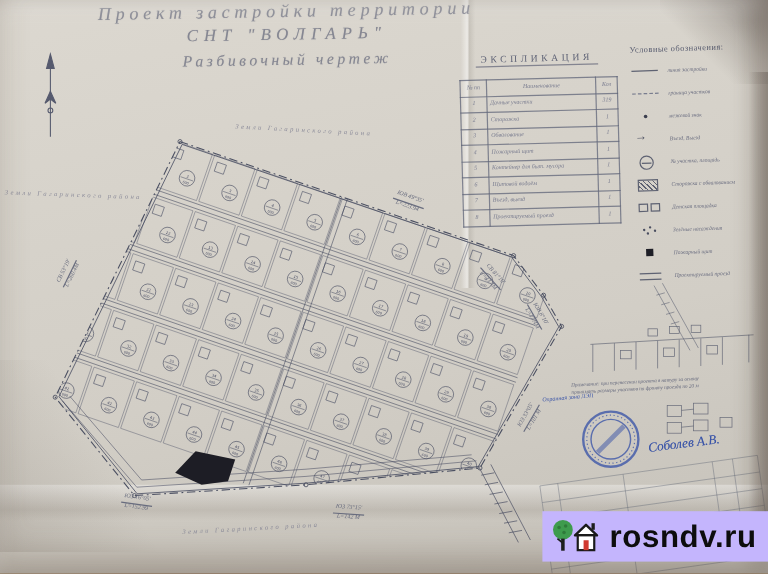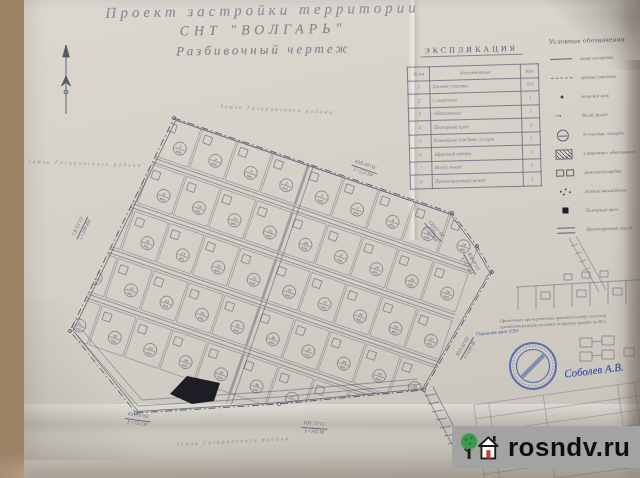--- a/index.html
+++ b/index.html
@@ -10,21 +10,21 @@
     background-image:
       radial-gradient(ellipse 60px 22px at 120px 460px, rgba(236,226,206,.55), transparent 70%),
       radial-gradient(ellipse 85px 28px at 300px 470px, rgba(118,88,58,.5), transparent 70%),
       radial-gradient(ellipse 70px 24px at 470px 466px, rgba(236,226,206,.45), transparent 70%),
       radial-gradient(ellipse 90px 30px at 615px 472px, rgba(128,98,68,.5), transparent 70%),
       radial-gradient(ellipse 100px 36px at 40px 476px, rgba(226,211,191,.4), transparent 70%),
       radial-gradient(ellipse 120px 30px at 210px 476px, rgba(110,82,55,.35), transparent 70%);}
   
   .paper{position:absolute;inset:0;
     clip-path:polygon(0 0,640 0,640 442px,540px 446px,420px 450px,300px 455px,170px 460px,60px 457px,0 449px);
-    background:linear-gradient(168deg,#dcd8d0 0%,#d6d2ca 35%,#d2cec6 60%,#cac6be 85%,#c2beb6 100%);margin-left:24px;}
+    background:linear-gradient(168deg,#dcd8d0 0%,#d6d2ca 35%,#d2cec6 60%,#cac6be 85%,#c2beb6 100%);}
   .paper::after{content:"";position:absolute;inset:0;pointer-events:none;
     box-shadow:inset 0 -18px 24px rgba(90,75,60,.25), inset -14px 0 18px rgba(80,70,60,.22), inset 0 10px 14px rgba(255,255,255,.25);}
   .crease-v{position:absolute;left:384px;top:0;width:12px;height:240px;pointer-events:none;
     background:linear-gradient(90deg,transparent,rgba(255,255,255,.5) 45%,rgba(120,115,105,.18) 60%,transparent);}
   .crease-h{position:absolute;left:0;top:404px;width:640px;height:30px;pointer-events:none;
     background:linear-gradient(rgba(255,255,255,.35),rgba(120,110,100,.15) 70%,transparent);}
   .corner-tr{position:absolute;right:0;top:0;width:90px;height:70px;pointer-events:none;
     background:linear-gradient(225deg,rgba(55,45,40,.55),rgba(55,45,40,.18) 35%,transparent 62%);}
   .edge-right{position:absolute;right:0;top:60px;width:16px;height:380px;pointer-events:none;
     background:linear-gradient(270deg,rgba(70,60,52,.4),transparent);}
@@ -80,21 +80,21 @@
     transform:rotate(-3deg);line-height:1.5;}
   
   svg.linework{position:absolute;inset:0;pointer-events:none;}
   .plot-rect{fill:none;stroke:rgba(78,83,104,.65);stroke-width:.5;}
   .plot-house{fill:none;stroke:rgba(78,83,104,.8);stroke-width:.6;}
   .plot-circ{fill:none;stroke:rgba(70,75,96,.85);stroke-width:.55;}
   .plot-line{stroke:rgba(70,75,96,.85);stroke-width:.45;}
   .plot-num{font:3.1px "DejaVu Sans",sans-serif;fill:#4e5268;text-anchor:middle;}
   .plot-area{font:2.8px "DejaVu Sans",sans-serif;fill:#4e5268;text-anchor:middle;}
   
-  .watermark{position:absolute;left:452px;top:426px;width:188px;height:42px;background:#a3a3a3;
+  .watermark{position:absolute;left:452px;top:426px;width:188px;height:42px;background:#c4b5fd;
     display:flex;align-items:center;gap:5px;padding-left:7px;box-sizing:border-box;}
   .watermark .wm-text{font-family:"Liberation Sans",sans-serif;font-weight:bold;font-size:26px;color:#0d0d0d;letter-spacing:.5px;}
 </style>
 </head>
 <body>
 
 <div class="scene">
   <div class="cloth"></div>
 
   <div class="paper">

